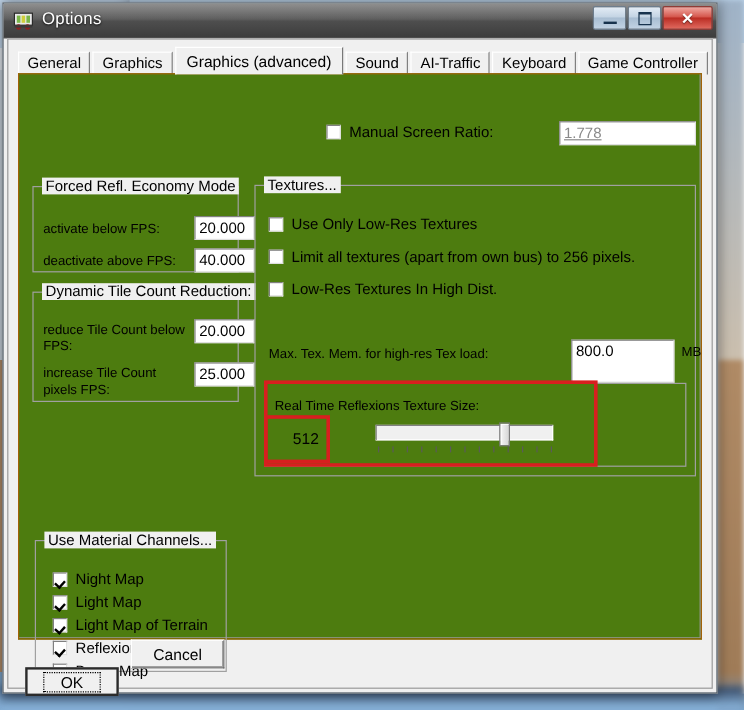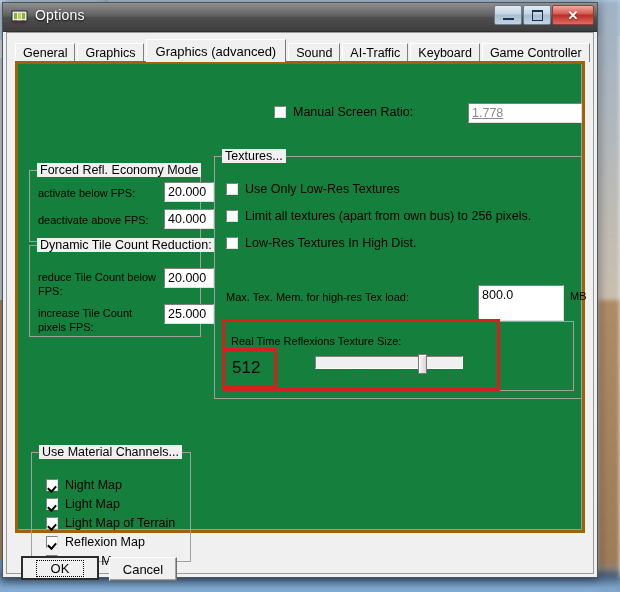--- a/index.html
+++ b/index.html
@@ -71,21 +71,21 @@
     background:#f0f0f0;
     border-left:1px solid #ffffff;border-top:1px solid #ffffff;
     border-right:1px solid #808080;border-bottom:none;
     margin-right:2px;white-space:nowrap;box-sizing:border-box;cursor:default;
   }
   .tab.active{height:23px;line-height:23px;font-size:13px;
     background:#f0f0f0;margin-top:-4px;position:relative;z-index:3;
     border-left:1px solid #ffffff;border-top:1px solid #ffffff;border-right:1px solid #787878;
     padding:0 9px;}
   #tabpage{position:absolute;left:8px;top:28px;right:8px;bottom:40px;
-    background:#15803d;border:3px solid #a16207;
+    background:#4d7c0f;border:1px solid #a16207;
     box-shadow:inset -1px -1px 0 #9a9a9a;box-sizing:border-box;}
 
   
   .lbl{position:absolute;font-size:11px;color:#000;white-space:nowrap;line-height:14px;}
   .txtfield{position:absolute;background:#ffffff;font-size:12.5px;color:#000;
     border-top:1px solid #808080;border-left:1px solid #808080;
     border-right:1px solid #dfdfdf;border-bottom:1px solid #dfdfdf;
     box-sizing:border-box;padding:1px 3px;line-height:16px;}
   .txtfield.grayed{color:#8a8a8a;background:#ffffff;text-decoration:underline;}
   .groupbox{position:absolute;border:1px solid #a0a0a0;box-sizing:border-box;}
@@ -198,21 +198,21 @@
     <div id="tabpage">
 
       <div class="cbrow" style="left:256px;top:41px;">
         <span class="cbox"></span>
         <span class="cbtext">Manual Screen Ratio:</span>
       </div>
       <div class="txtfield grayed" style="left:450px;top:39px;width:114px;height:20px;">
         <span>1.778</span>
       </div>
 
-      <div class="groupbox" style="left:11px;top:106px;width:172px;height:72px;text-align:right;">
+      <div class="groupbox" style="left:11px;top:93px;width:172px;height:72px;text-align:right;">
         <span class="gtitle">Forced Refl. Economy Mode</span>
       </div>
       <div class="lbl" style="left:20px;top:122px;">activate below FPS:</div>
       <div class="txtfield" style="left:146px;top:118px;width:50px;height:20px;">
         <span>20.000</span>
       </div>
       <div class="lbl" style="left:20px;top:149px;">deactivate above FPS:</div>
       <div class="txtfield" style="left:146px;top:145px;width:50px;height:20px;">
         <span>40.000</span>
       </div>
@@ -253,21 +253,21 @@
       </div>
 
       <div class="lbl" style="left:208px;top:226px;">Max. Tex. Mem. for high-res Tex load:</div>
       <div class="txtfield" style="left:460px;top:221px;width:86px;height:36px;">
         <span>800.0</span>
       </div>
       <div class="lbl" style="left:552px;top:225px;">MB</div>
 
       <div class="groupbox" style="left:204px;top:257px;width:352px;height:70px;"></div>
       <div class="lbl" style="left:213px;top:270px;">Real Time Reflexions Texture Size:</div>
-      <div class="lbl" style="left:214px;top:297px;font-size:17px;text-align:center;">512</div>
+      <div class="lbl" style="left:228px;top:297px;font-size:13px;text-align:center;">512</div>
 
       <div class="slider" style="left:297px;top:292px;width:152px;height:26px;">
         <div class="strack"></div>
         <div class="sthumb"></div>
         <div class="sticks">
           <i style="left:0px"></i>
             <i style="left:12px"></i>
             <i style="left:24px"></i>
           <i style="left:36px"></i>
             <i style="left:48px"></i>
@@ -307,18 +307,18 @@
       </div>
 
       <div class="redbox" style="left:204px;top:284px;width:55px;height:40px;"></div>
       <div class="redbox" style="left:204px;top:255px;width:278px;height:72px;"></div>
 
     </div>
 
     <div class="pbtn default" style="left:14px;top:523px;width:78px;">
       <span class="inner">OK</span>
     </div>
-    <div class="pbtn" style="left:102px;top:524px;width:68px;">
+    <div class="pbtn" style="left:102px;top:500px;width:78px;">
       <span>Cancel</span>
     </div>
 
   </div>
 </div>
 
 </body></html>

